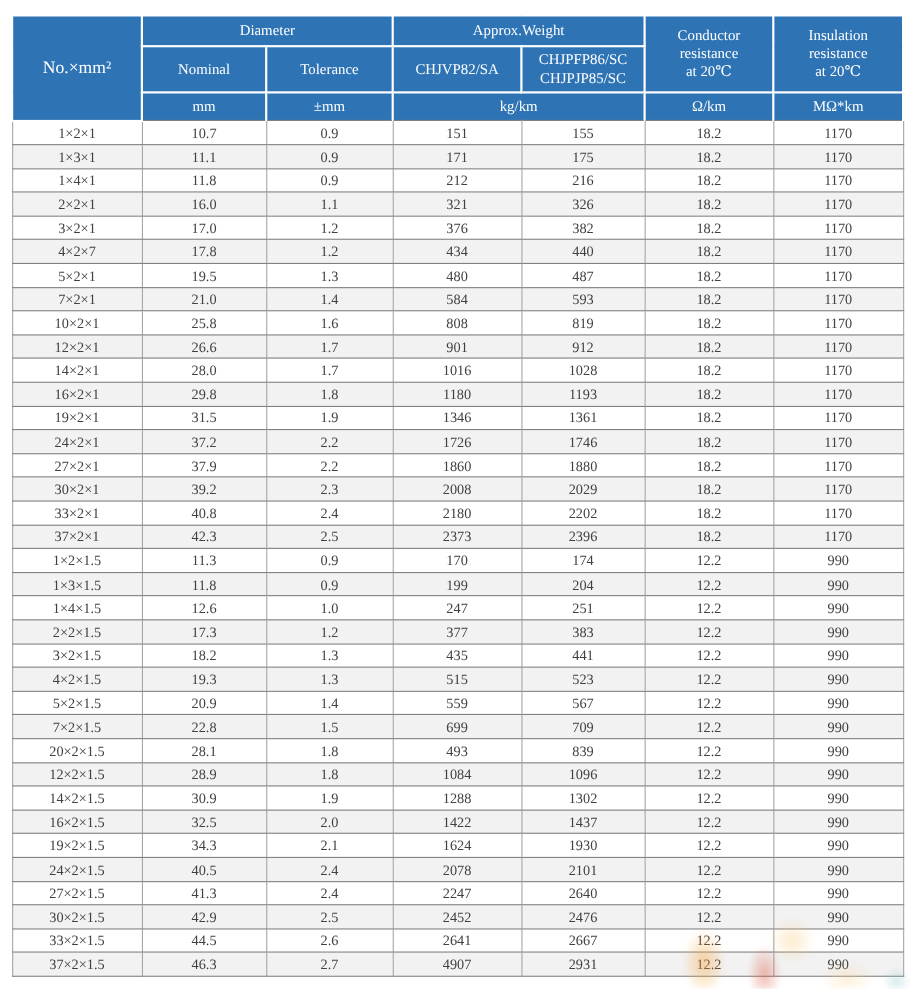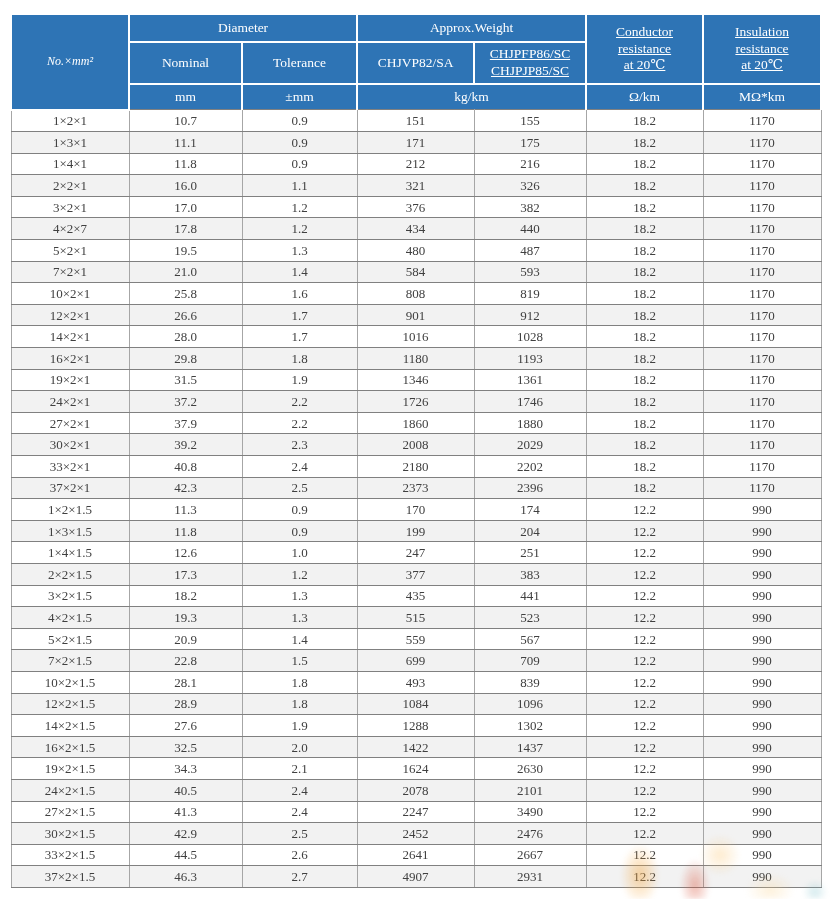--- a/index.html
+++ b/index.html
@@ -31,22 +31,22 @@
     font-size: 13.5px;
     border: 2px solid #ffffff;
     text-align: center;
     vertical-align: middle;
     padding: 0;
     line-height: 1.25;
   }
   thead tr.group-row th   { height: 26px; margin-top: 28px; }
   thead tr.name-row th    { height: 40px; }
   thead tr.units-row th   { height: 24px; border-bottom: none; }
-  thead th.pre            { white-space: pre-line; text-decoration: underline; }
-  thead th.corner         { font-size: 12px; font-style: italic; }
+  thead th.pre            { white-space: pre-line; }
+  thead th.corner         { font-size: 16px; }
   
   tbody td {
     height: 20.6px;
     padding: 0;
     text-align: center;
     vertical-align: middle;
     font-size: 13px;
     color: #404040;
     background: #ffffff;
     border-top: 1px solid #808080;
@@ -345,79 +345,79 @@
         <tr class="alt">
           <td>7×2×1.5</td>
           <td>22.8</td>
           <td>1.5</td>
           <td>699</td>
           <td>709</td>
           <td>12.2</td>
           <td>990</td>
         </tr>
         <tr>
-          <td>10×2×1.5</td>
+          <td>20×2×1.5</td>
           <td>28.1</td>
           <td>1.8</td>
           <td>493</td>
           <td>839</td>
           <td>12.2</td>
           <td>990</td>
         </tr>
         <tr class="alt">
           <td>12×2×1.5</td>
           <td>28.9</td>
           <td>1.8</td>
           <td>1084</td>
           <td>1096</td>
           <td>12.2</td>
           <td>990</td>
         </tr>
         <tr>
           <td>14×2×1.5</td>
-          <td>27.6</td>
+          <td>30.9</td>
           <td>1.9</td>
           <td>1288</td>
           <td>1302</td>
           <td>12.2</td>
           <td>990</td>
         </tr>
         <tr class="alt">
           <td>16×2×1.5</td>
           <td>32.5</td>
           <td>2.0</td>
           <td>1422</td>
           <td>1437</td>
           <td>12.2</td>
           <td>990</td>
         </tr>
         <tr>
           <td>19×2×1.5</td>
           <td>34.3</td>
           <td>2.1</td>
           <td>1624</td>
-          <td>2630</td>
+          <td>1930</td>
           <td>12.2</td>
           <td>990</td>
         </tr>
         <tr class="alt">
           <td>24×2×1.5</td>
           <td>40.5</td>
           <td>2.4</td>
           <td>2078</td>
           <td>2101</td>
           <td>12.2</td>
           <td>990</td>
         </tr>
         <tr>
           <td>27×2×1.5</td>
           <td>41.3</td>
           <td>2.4</td>
           <td>2247</td>
-          <td>3490</td>
+          <td>2640</td>
           <td>12.2</td>
           <td>990</td>
         </tr>
         <tr class="alt">
           <td>30×2×1.5</td>
           <td>42.9</td>
           <td>2.5</td>
           <td>2452</td>
           <td>2476</td>
           <td>12.2</td>

